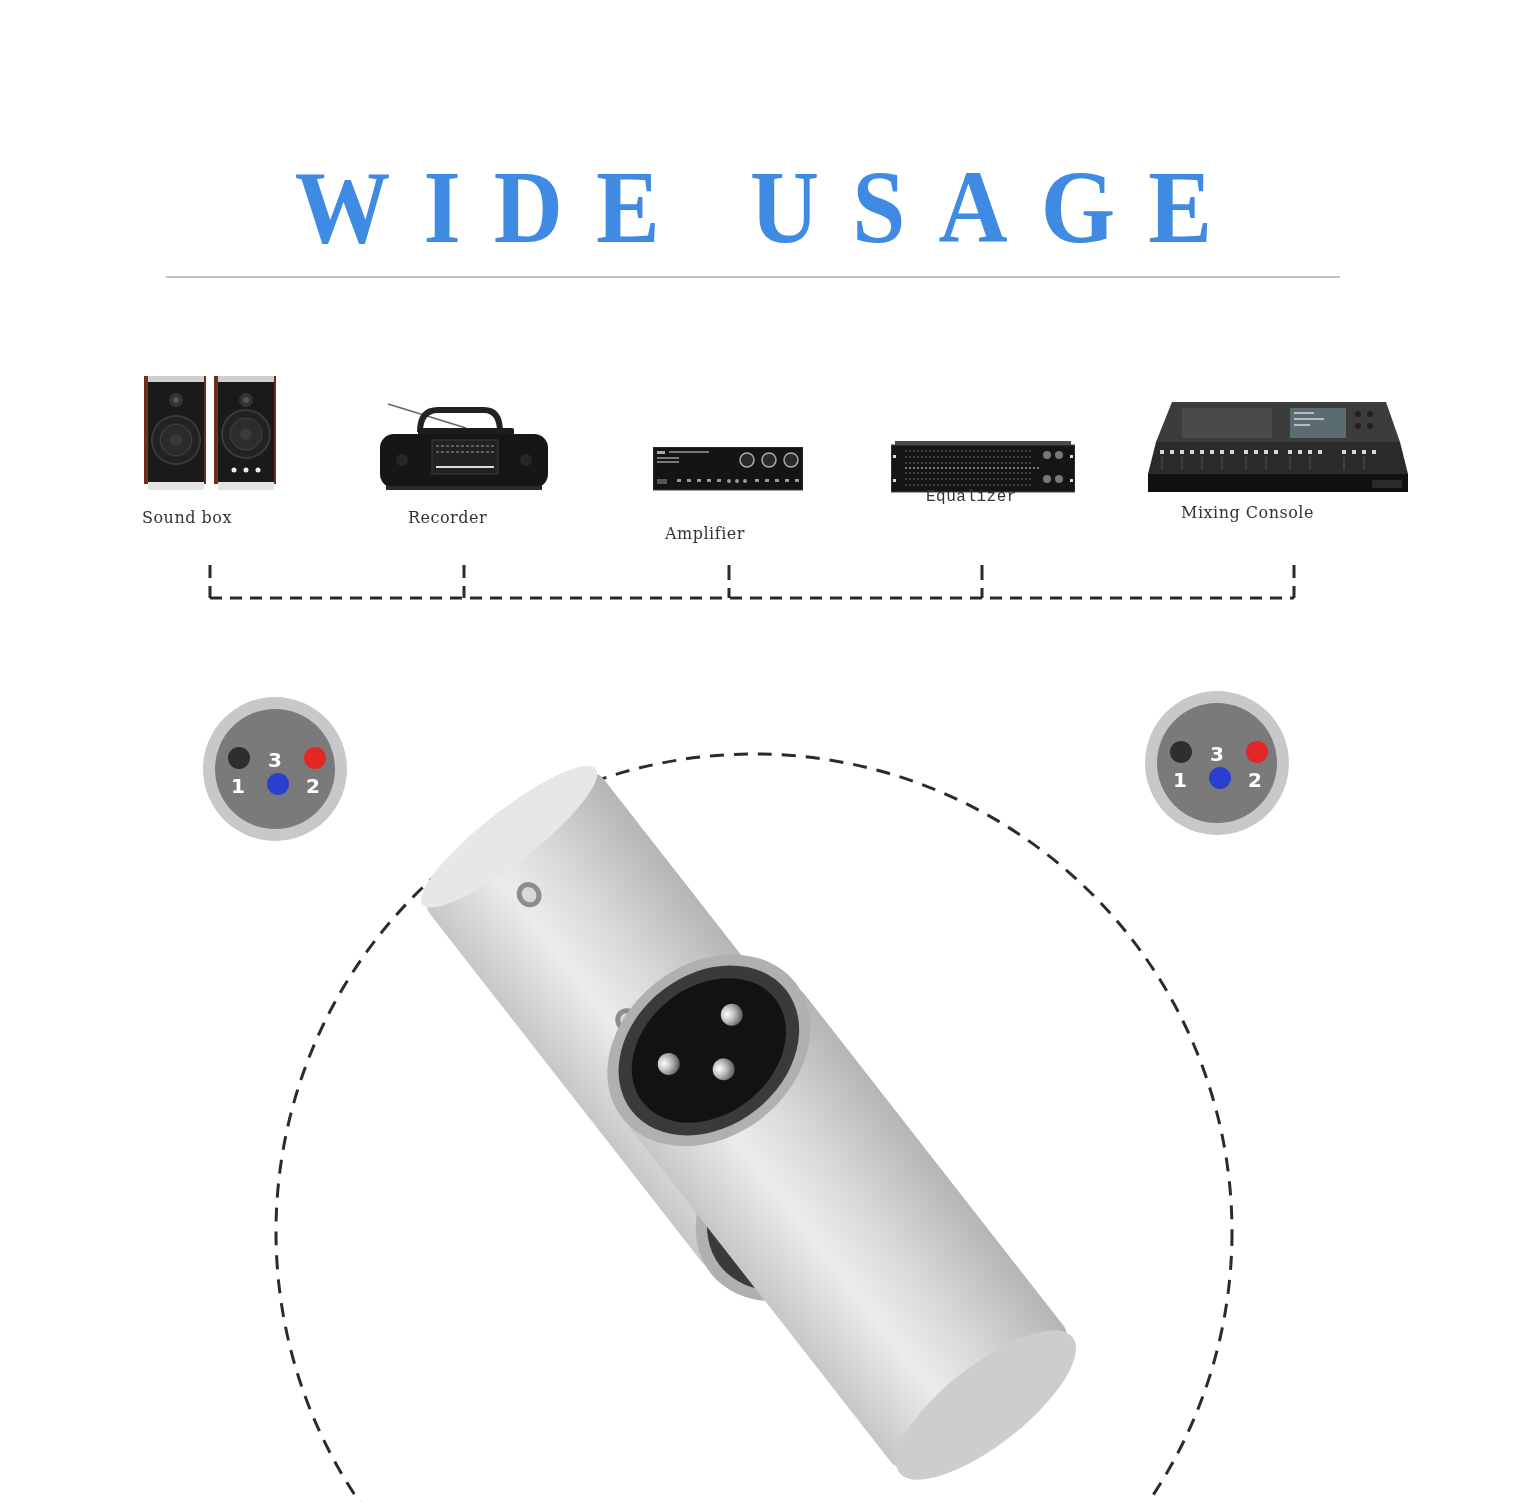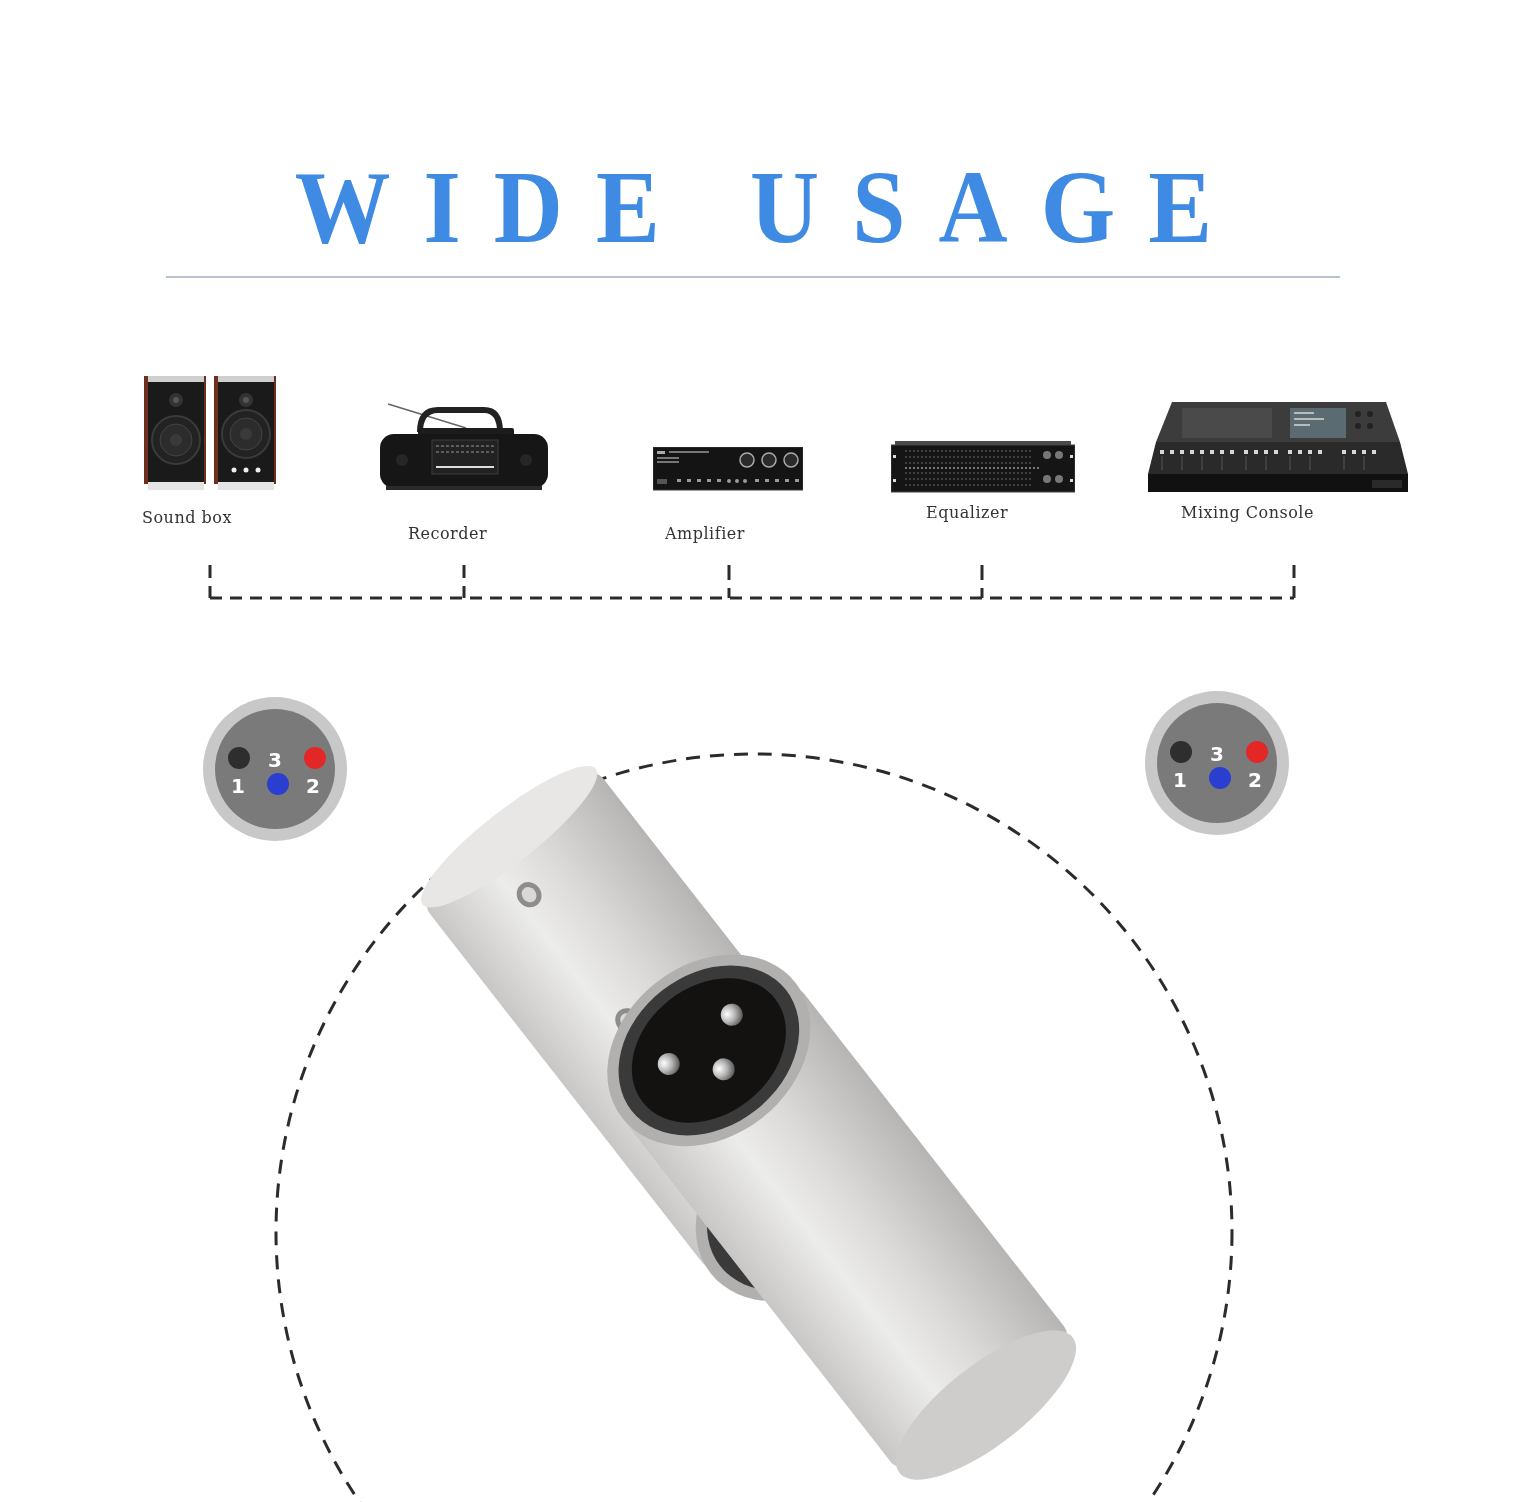--- a/index.html
+++ b/index.html
@@ -70,21 +70,21 @@
     <rect x="4" y="32" width="168" height="54" rx="14" fill="#161616"></rect>
     <rect x="56" y="38" width="66" height="34" fill="#222" stroke="#3d3d3d"></rect>
     <line x1="60" y1="44" x2="118" y2="44" stroke="#999" stroke-width="1" stroke-dasharray="3 2"></line>
     <line x1="60" y1="50" x2="118" y2="50" stroke="#999" stroke-width="1" stroke-dasharray="3 2"></line>
     <rect x="60" y="64" width="58" height="2" fill="#ddd"></rect>
     <circle cx="26" cy="58" r="6" fill="#262626"></circle>
     <circle cx="150" cy="58" r="6" fill="#262626"></circle>
     <rect x="10" y="84" width="156" height="4" fill="#2a2a2a"></rect>
   </svg>
 </div>
-<div class="device-label" style="left:408px; top:524px;">Recorder</div>
+<div class="device-label" style="left:408px; top:508px;">Recorder</div>
 
 <div class="device" style="left:653px; top:447px; width:150px; height:44px;">
   <svg width="150" height="44" viewBox="0 0 150 44">
     <rect x="0" y="0" width="150" height="43" fill="#141414" stroke="#3a3a3a"></rect>
     <rect x="4" y="4" width="8" height="3" fill="#aaa"></rect>
     <rect x="16" y="4" width="40" height="2" fill="#777"></rect>
     <rect x="4" y="10" width="22" height="2" fill="#777"></rect>
     <rect x="4" y="14" width="22" height="2" fill="#777"></rect>
     <circle cx="94" cy="13" r="7" fill="#2b2b2b" stroke="#aaa" stroke-width="1.5"></circle>
     <circle cx="116" cy="13" r="7" fill="#2b2b2b" stroke="#aaa" stroke-width="1.5"></circle>
@@ -125,21 +125,21 @@
     <circle cx="156" cy="14" r="4" fill="#777"></circle>
       <circle cx="168" cy="14" r="4" fill="#777"></circle>
     <circle cx="156" cy="38" r="4" fill="#777"></circle>
       <circle cx="168" cy="38" r="4" fill="#777"></circle>
     <rect x="2" y="14" width="3" height="3" fill="#ddd"></rect>
       <rect x="2" y="38" width="3" height="3" fill="#ddd"></rect>
     <rect x="179" y="14" width="3" height="3" fill="#ddd"></rect>
       <rect x="179" y="38" width="3" height="3" fill="#ddd"></rect>
   </svg>
 </div>
-<div class="device-label" style="left:926px; top:503px;">Equalizer</div>
+<div class="device-label" style="left:926px; top:488px;font-family:Liberation Mono, monospace;">Equalizer</div>
 
 <div class="device" style="left:1146px; top:402px; width:264px; height:92px;">
   <svg width="264" height="92" viewBox="0 0 264 92">
     <polygon points="26,0 240,0 254,40 10,40" fill="#3c3c3c"></polygon>
     <rect x="36" y="6" width="90" height="30" fill="#4a4a4a"></rect>
     <rect x="144" y="6" width="56" height="30" fill="#5b6b72"></rect>
     <g fill="#bbb">
         <rect x="148" y="10" width="20" height="2"></rect>
         <rect x="148" y="16" width="30" height="2"></rect>
         <rect x="148" y="22" width="16" height="2"></rect>

